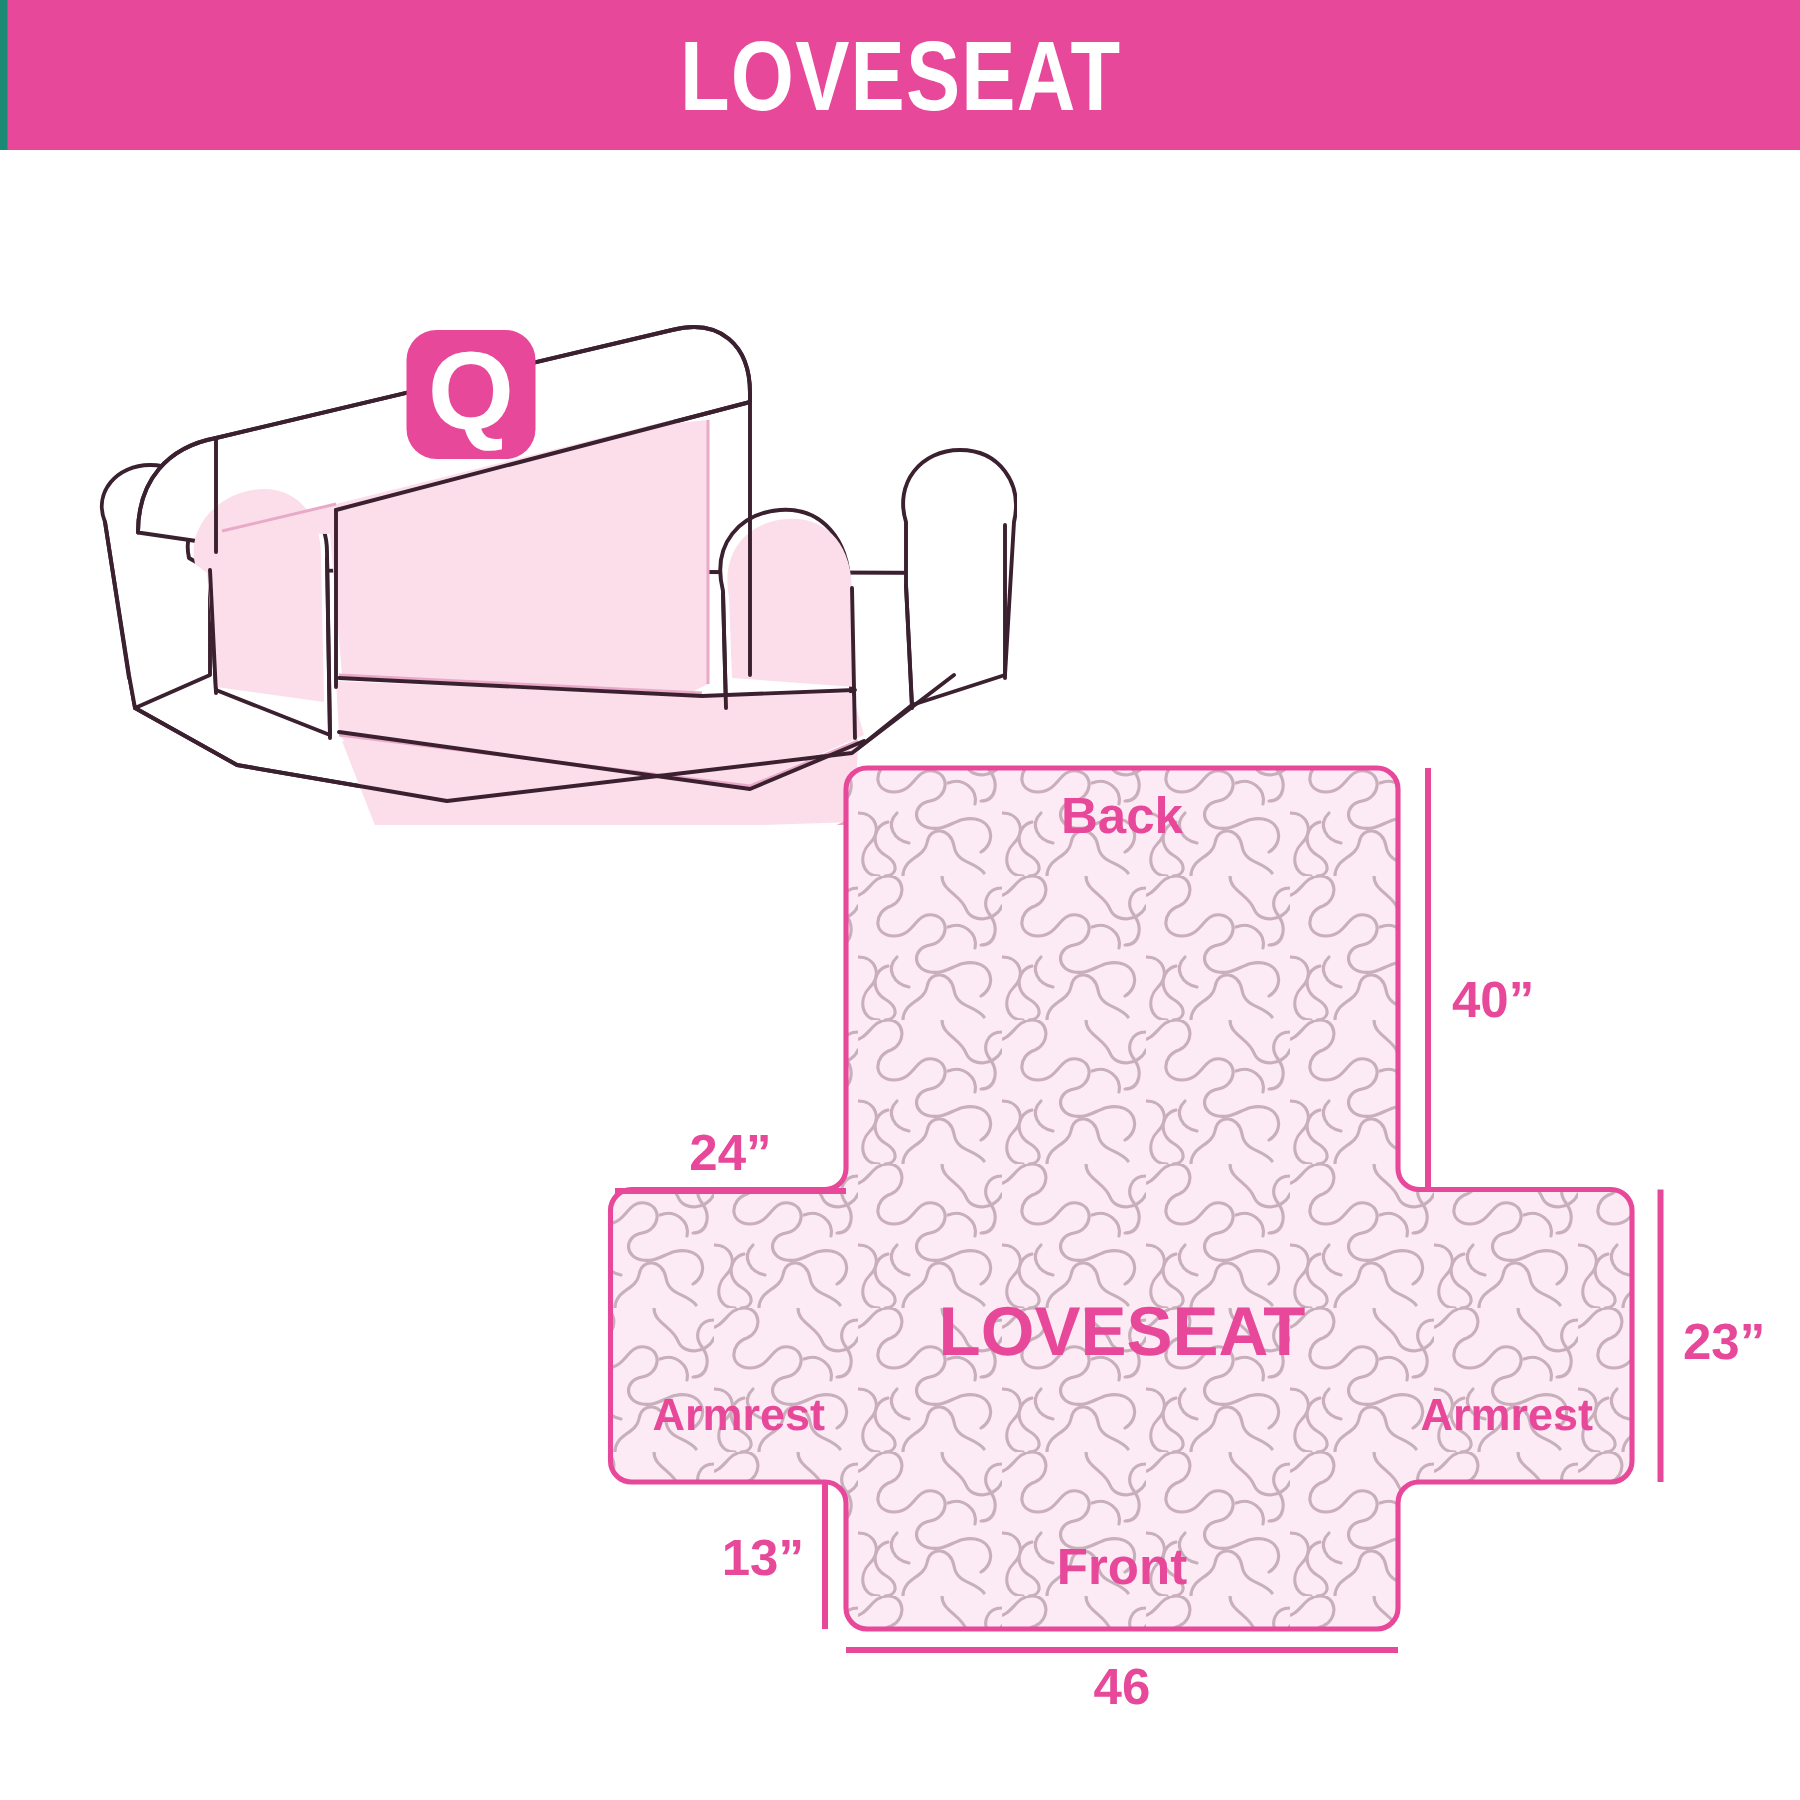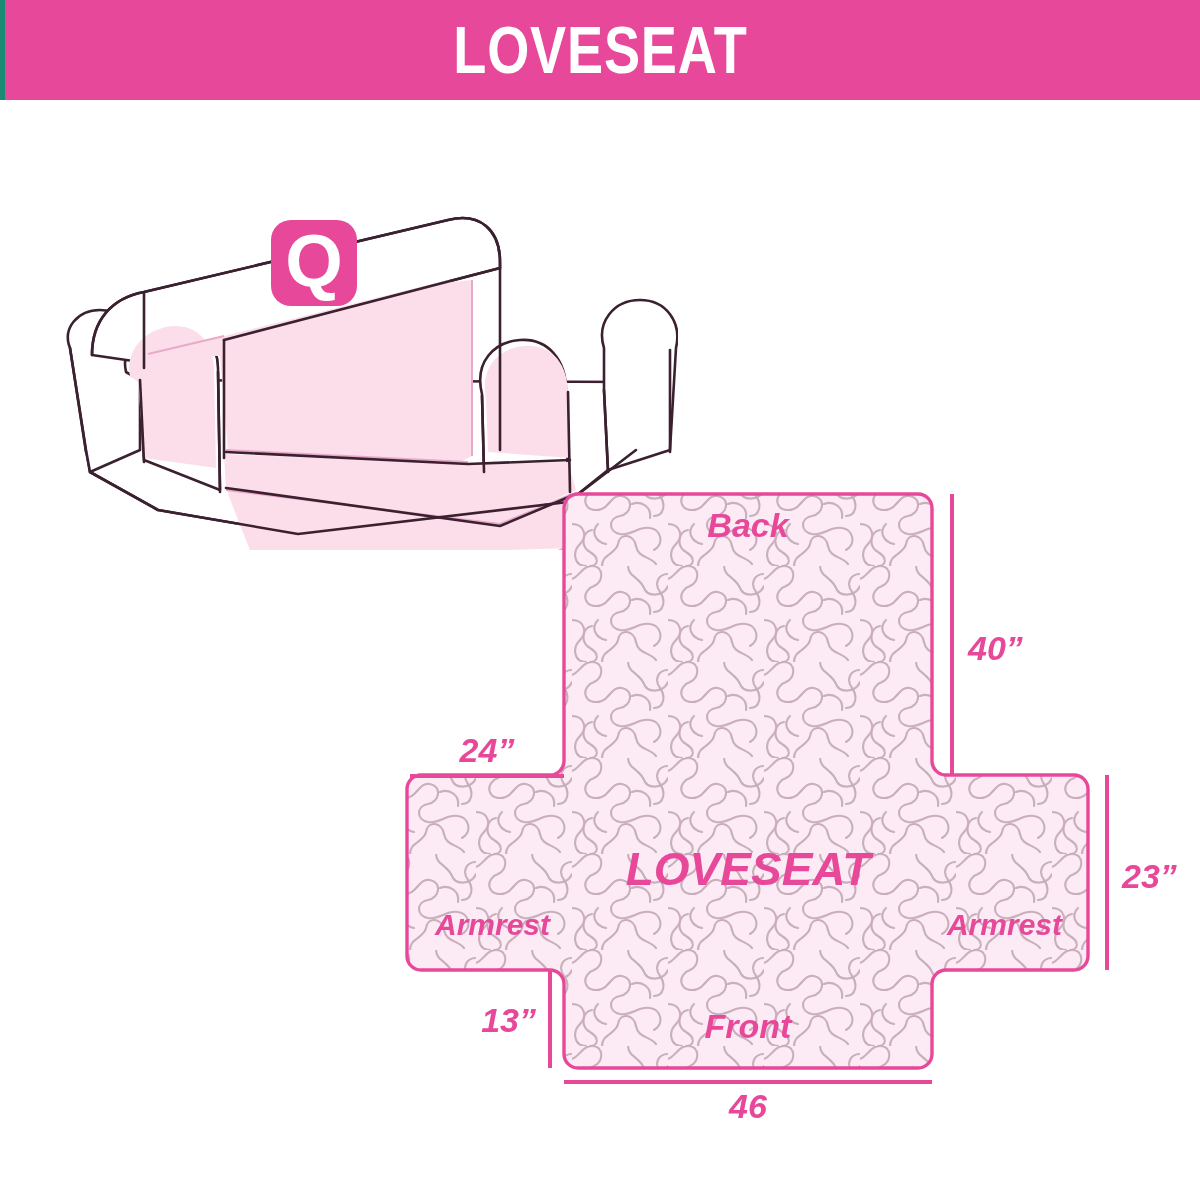--- a/index.html
+++ b/index.html
@@ -45,22 +45,22 @@
   
   #sofa-illustration {
     position: absolute;
     left: 48px; top: 150px;
     width: 630px; height: 400px;
   }
 
   
   #pattern-diagram {
     position: absolute;
-    left: 380px; top: 470px;
-    width: 820px; height: 650px; font-style: italic;
+    left: 380px; top: 488px;
+    width: 820px; height: 650px;
   }
 
   .diagram-label {
     fill: #e8489a;
     font-family: "Liberation Sans", sans-serif;
     font-weight: bold;
   }
   .dim-label {
     fill: #e8489a;
     font-family: "Liberation Sans", sans-serif;

